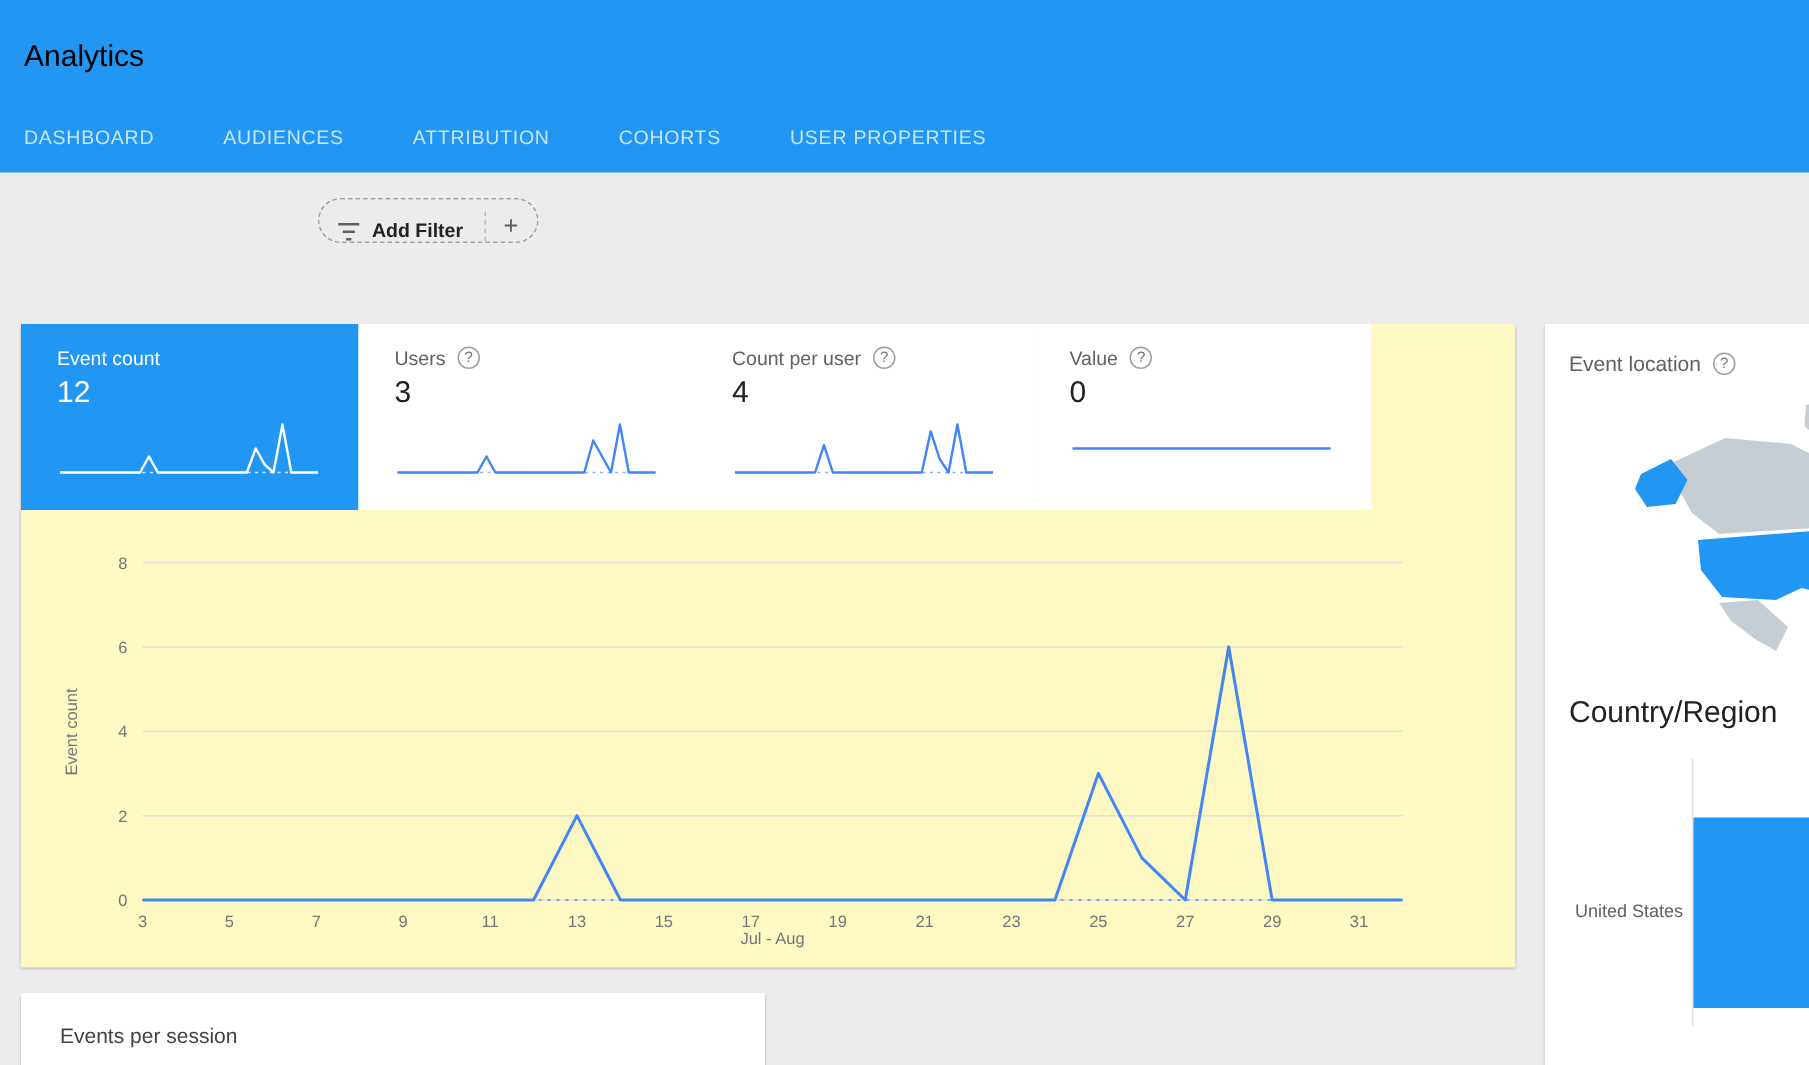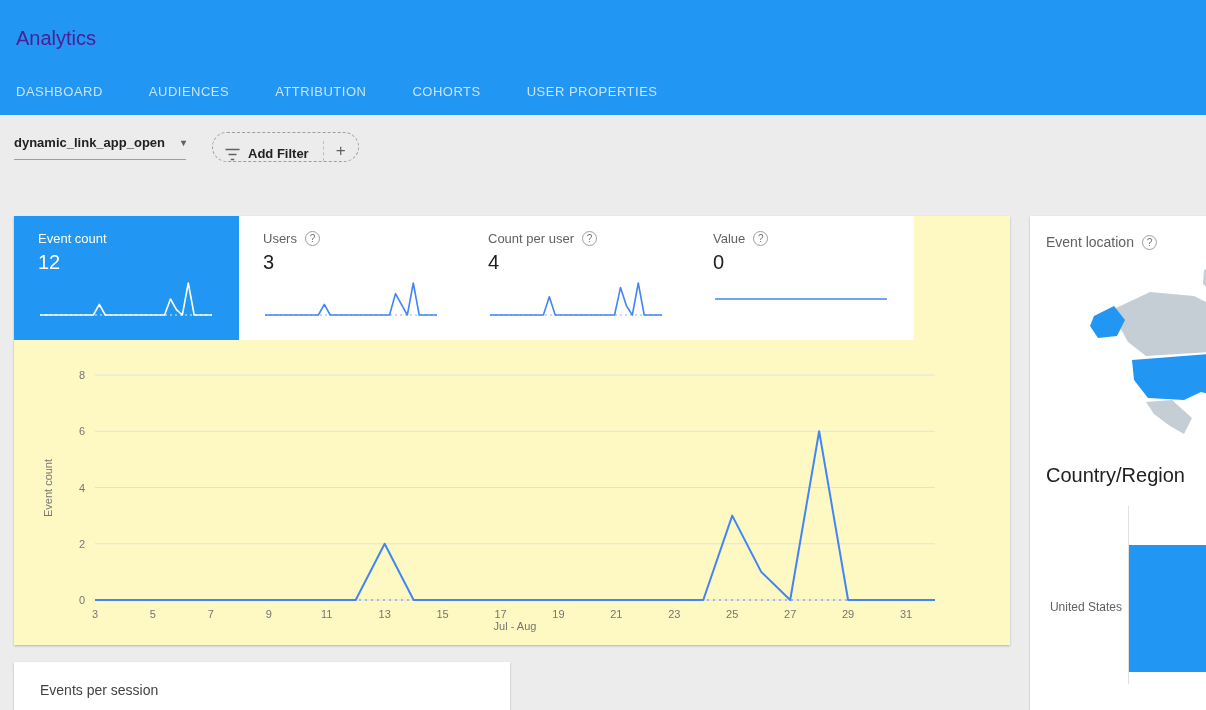--- a/index.html
+++ b/index.html
@@ -2,21 +2,21 @@
 <html><head>
 <meta charset="utf-8">
 <style>
   *{box-sizing:border-box;margin:0;padding:0;}
   html,body{width:1206px;height:710px;overflow:hidden;background:#ececec;
     font-family:"Liberation Sans",sans-serif;}
   .page{position:relative;width:1206px;height:710px;}
 
   
   .appbar{position:absolute;left:0;top:0;width:100%;height:115px;background:#2196F3;}
-  .appbar-title{position:absolute;left:16px;top:27px;font-size:20px;color:#4c1d95;font-weight:400;}
+  .appbar-title{position:absolute;left:16px;top:27px;font-size:20px;color:#000000;font-weight:400;}
   .tabs{position:absolute;left:2px;bottom:0;height:44px;display:flex;}
   .tab{line-height:41px;height:44px;padding:0 23px;font-size:13px;font-weight:500;
     letter-spacing:.5px;color:rgba(255,255,255,.75);cursor:pointer;white-space:nowrap;}
   .tab:first-child{padding-left:14px;}
   .tab.active{color:#fff;border-bottom:3px solid #fff;}
 
   
   .filter-bar{position:absolute;left:0;top:115px;width:100%;height:101px;}
   .event-select{position:absolute;left:14px;top:20px;width:172px;padding-bottom:9px;
     border-bottom:1px solid #9e9e9e;font-size:13px;font-weight:700;color:#212121;
@@ -77,24 +77,20 @@
     <nav class="tabs" id="tabs">
         <div class="tab">DASHBOARD</div>
         <div class="tab">AUDIENCES</div>
         <div class="tab">ATTRIBUTION</div>
         <div class="tab">COHORTS</div>
         <div class="tab">USER PROPERTIES</div>
       </nav>
   </header>
 
   <div class="filter-bar">
-    <div class="event-select">
-      <span>dynamic_link_app_open</span>
-      <span class="caret">▾</span>
-    </div>
     <div class="add-filter">
       <span style="display:flex;align-items:center;">
         <svg width="15" height="13" viewBox="0 0 15 13">
             <path d="M0.5 1.5h14M3.5 6.5h8M5.8 11.5h3.4" stroke="#616161" stroke-width="1.6" fill="none"></path>
           </svg>
       </span>
       <span class="label">Add Filter</span>
       <span class="plus">+</span>
     </div>
   </div>

